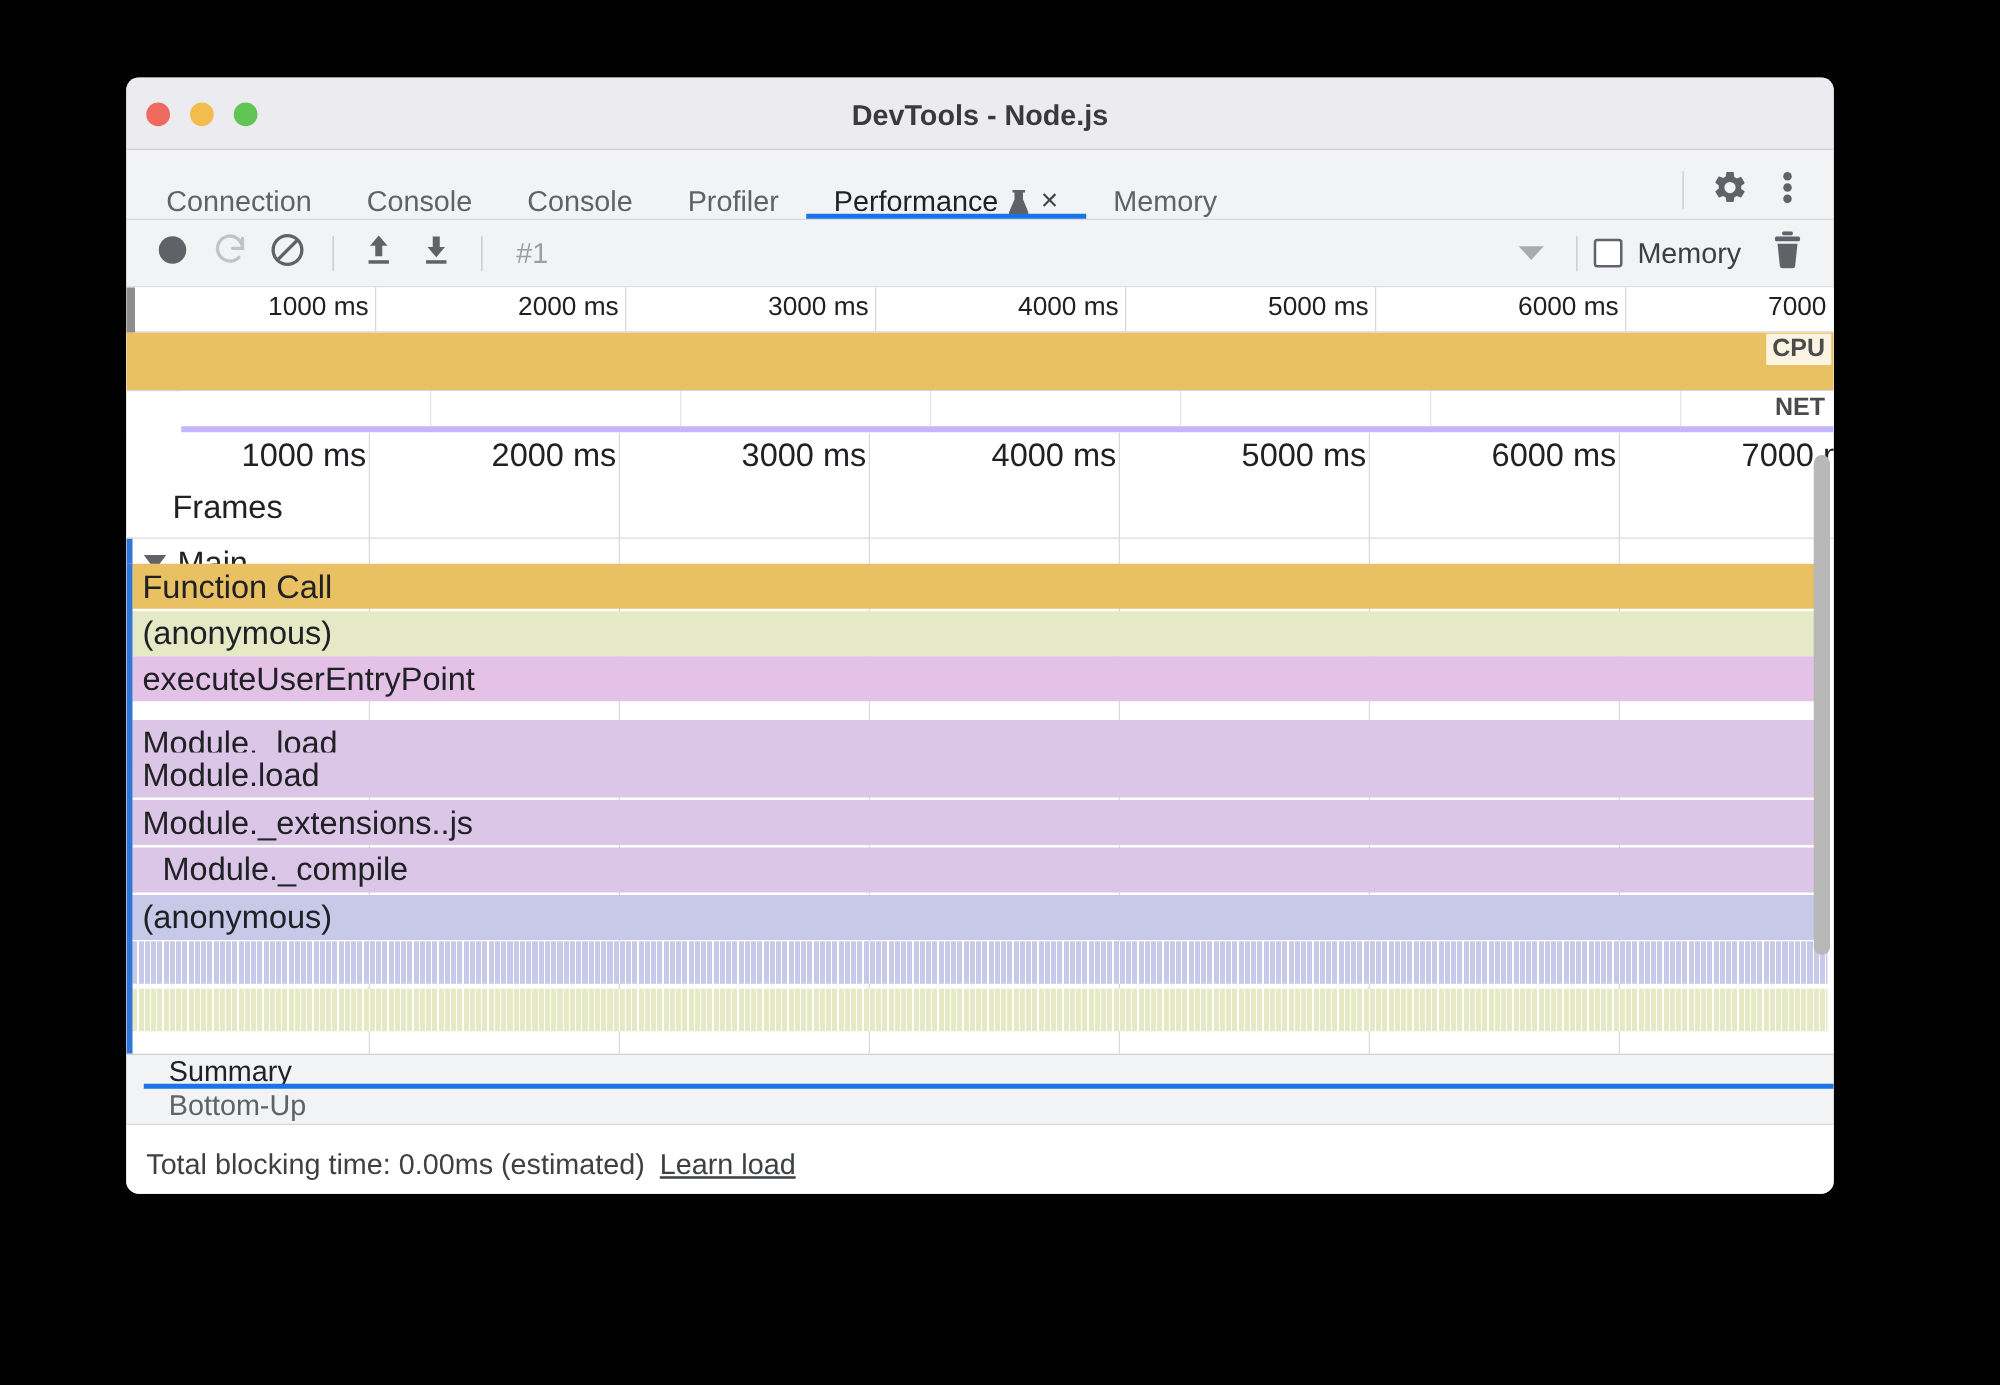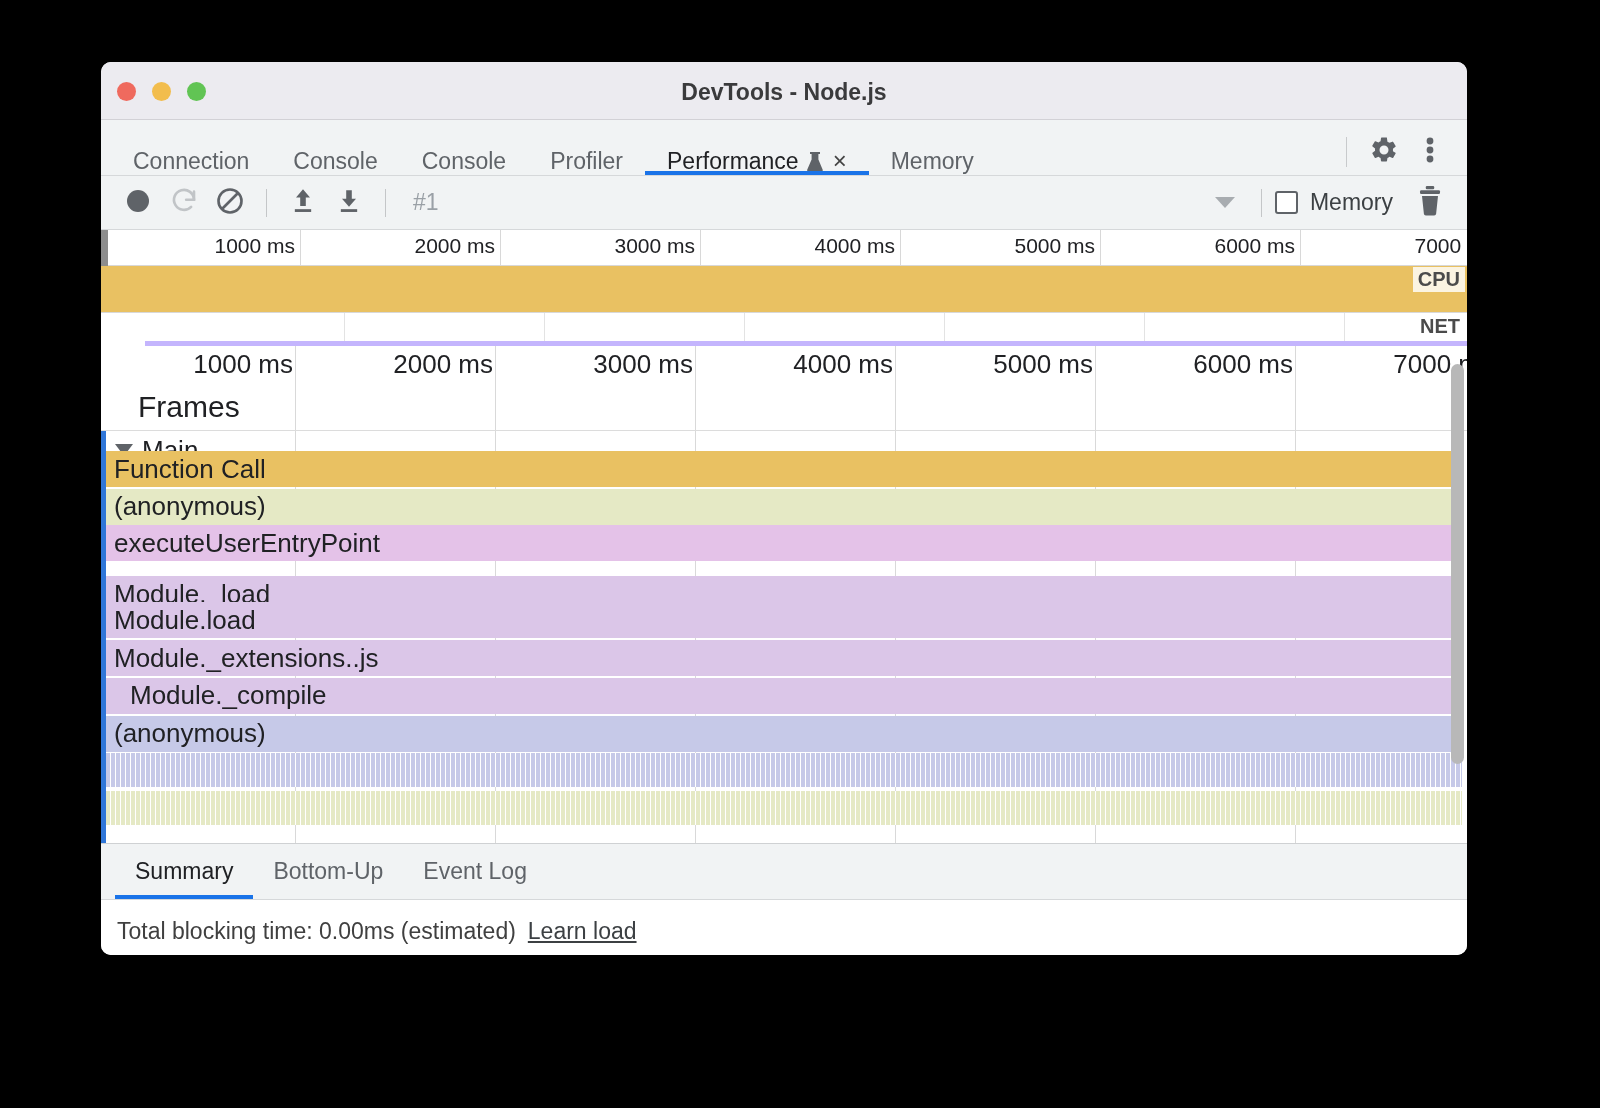--- a/index.html
+++ b/index.html
@@ -173,21 +173,21 @@
   .frdiv { position: absolute; top: 0; }
   .frdiv span {
     position: absolute; right: 8px; top: 3px;
     font-size: 26px; color: #202124; white-space: nowrap;
   }
   #frames-row {
     position: relative; height: 42px; z-index: 2;
   }
   #frames-label {
     position: absolute; left: 37px; top: 2px;
-    font-size: 30px; color: #202124;
+    font-size: 26px; color: #202124;
   }
   #track-sep {
     position: absolute; left: 0; right: 0; top: 84px;
     height: 1px; background: #dcdcdc; z-index: 2;
   }
   #main-hdr {
     position: relative; height: 40px; z-index: 3;
     display: flex; align-items: center;
     padding-left: 14px;
   }
@@ -228,20 +228,21 @@
   }
 
   
   #bottom-tabs {
     position: relative; height: 57px;
     background: #f1f3f4;
     border-top: 1px solid #cfd1d3;
     border-bottom: 1px solid #d6d8da;
     display: flex; align-items: stretch;
     padding-left: 14px;
+    flex-direction: column;
   }
   .btab {
     position: relative;
     display: flex; align-items: center;
     padding: 0 20px;
     font-size: 23px; color: #5f6368;
     white-space: nowrap;
   }
   .btab.active { color: #202124; }
   .btab.active::after {

